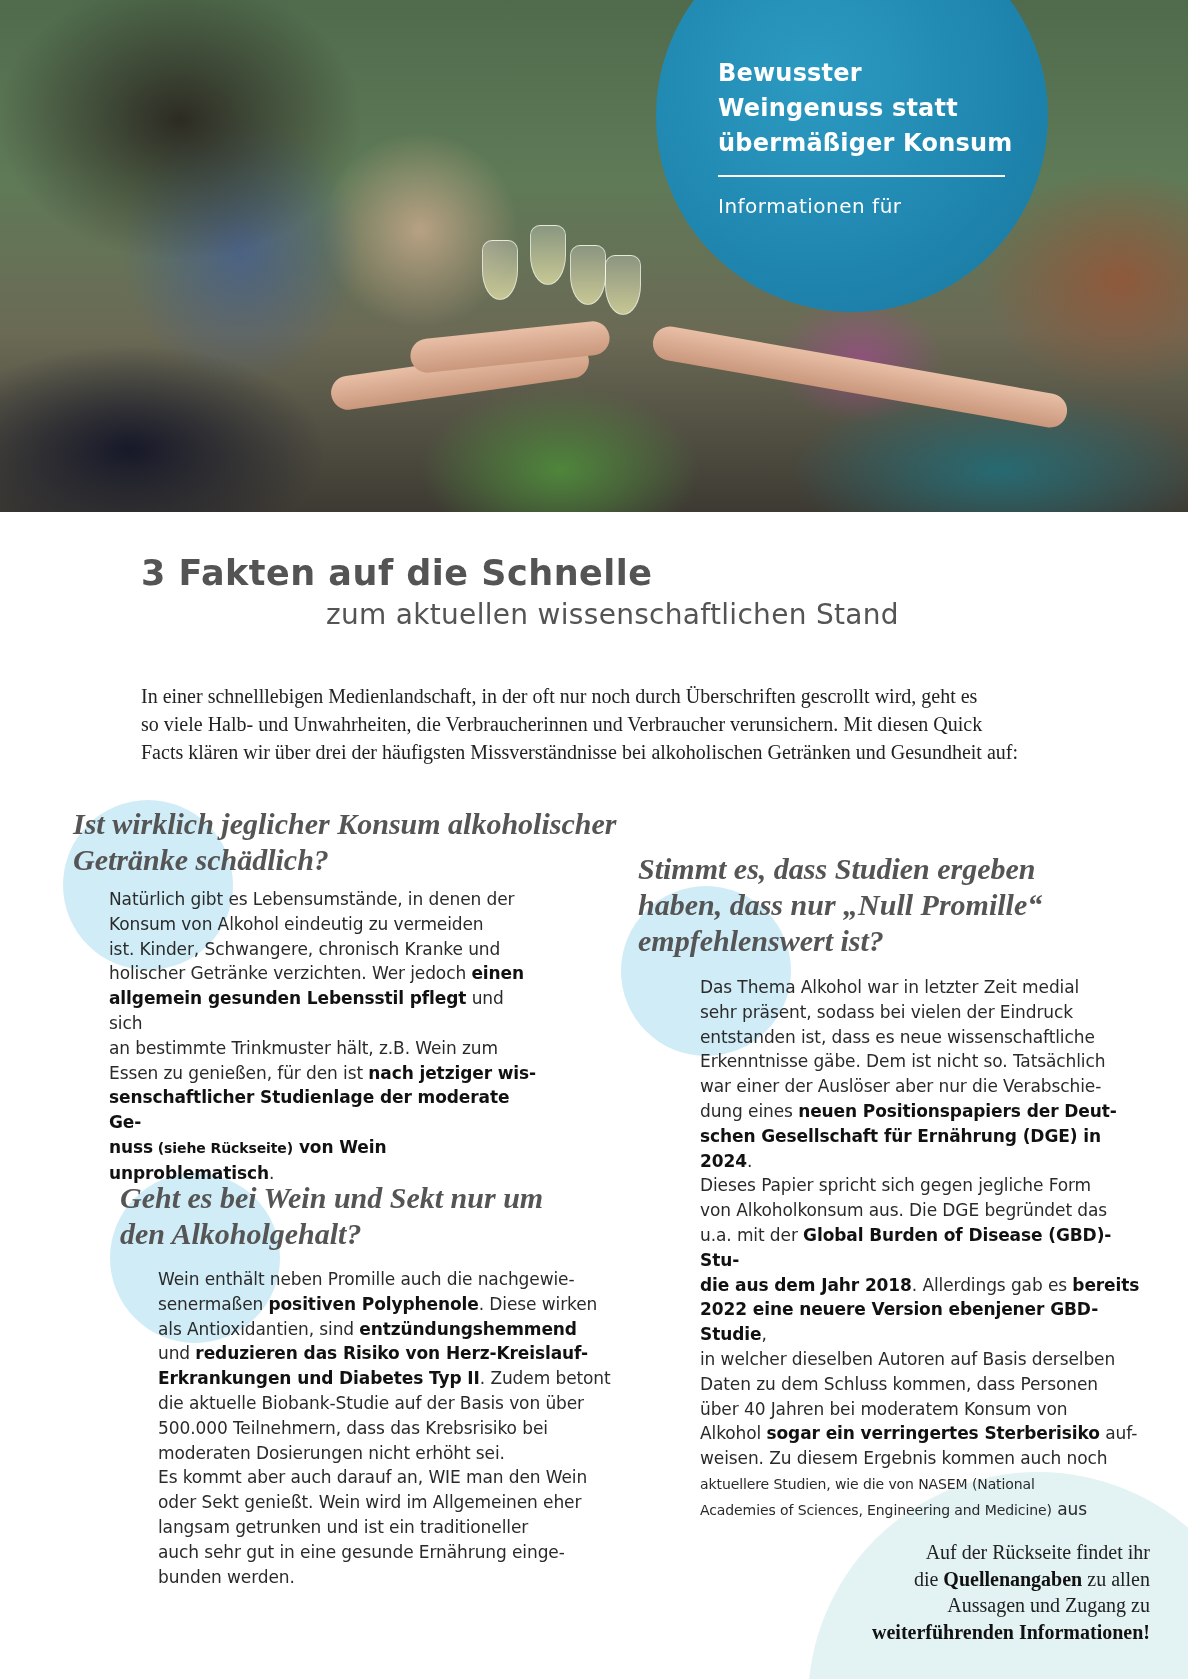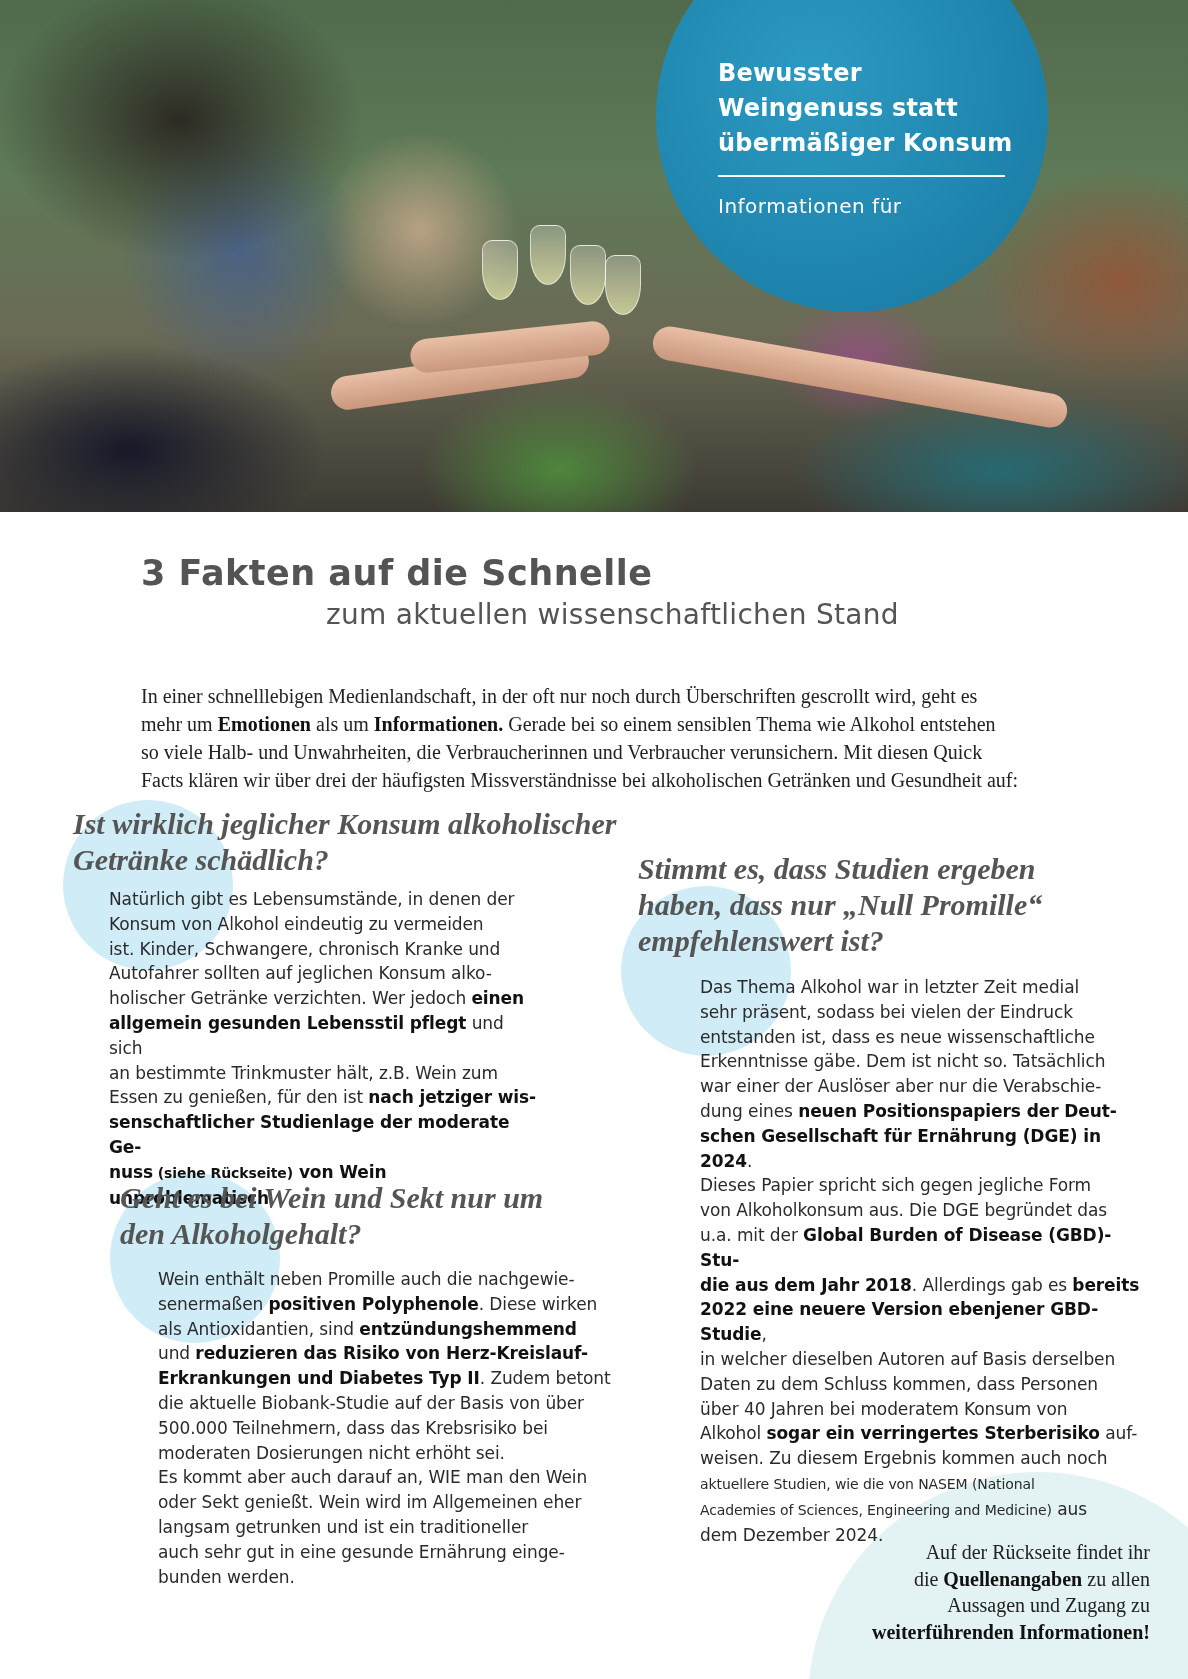--- a/index.html
+++ b/index.html
@@ -117,39 +117,37 @@
 </div>
 <div class="hero-divider"></div>
 <div class="hero-subtitle">
   <div>Informationen für</div>
 </div>
 
 <div class="main-title">3 Fakten auf die Schnelle</div>
 <div class="main-subtitle">zum aktuellen wissenschaftlichen Stand</div>
 <div class="intro">
     <div><span>In einer schnelllebigen Medienlandschaft, in der oft nur noch durch Überschriften gescrollt wird, geht es</span></div>
-    <div><span>mehr um </span><b>Emotionen</b><span> als um </span><b>Informationen.</b><span> Gerade bei so einem sensiblen Thema wie Alkohol entstehen</span></div>
     <div><span>so viele Halb- und Unwahrheiten, die Verbraucherinnen und Verbraucher verunsichern. Mit diesen Quick</span></div>
     <div><span>Facts klären wir über drei der häufigsten Missverständnisse bei alkoholischen Getränken und Gesundheit auf:</span></div>
   </div>
 
 <div class="dot dot-1"></div>
 <div class="dot dot-2"></div>
 <div class="dot dot-3"></div>
 <div class="dot dot-4"></div>
 
 <div class="q-heading q1">
   <div>Ist wirklich jeglicher Konsum alkoholischer</div>
   <div>Getränke schädlich?</div>
 </div>
 <div class="body b1">
     <div><span>Natürlich gibt es Lebensumstände, in denen der</span></div>
     <div><span>Konsum von Alkohol eindeutig zu vermeiden</span></div>
     <div><span>ist. Kinder, Schwangere, chronisch Kranke und</span></div>
-    <div><span>Autofahrer sollten auf jeglichen Konsum alko-</span></div>
     <div><span>holischer Getränke verzichten. Wer jedoch </span><b>einen</b></div>
     <div><b>allgemein gesunden Lebensstil pflegt</b><span> und sich</span></div>
     <div><span>an bestimmte Trinkmuster hält, z.B. Wein zum</span></div>
     <div><span>Essen zu genießen, für den ist </span><b>nach jetziger wis-</b></div>
     <div><b>senschaftlicher Studienlage der moderate Ge-</b></div>
     <div><b>nuss</b><b class="small"> (siehe Rückseite)</b><b> von Wein unproblematisch</b><span>.</span></div>
   </div>
 
 <div class="q-heading q2">
   <div>Geht es bei Wein und Sekt nur um</div>
@@ -189,21 +187,20 @@
     <div><span>u.a. mit der </span><b>Global Burden of Disease (GBD)-Stu-</b></div>
     <div><b>die aus dem Jahr 2018</b><span>. Allerdings gab es </span><b>bereits</b></div>
     <div><b>2022 eine neuere Version ebenjener GBD-Studie</b><span>,</span></div>
     <div><span>in welcher dieselben Autoren auf Basis derselben</span></div>
     <div><span>Daten zu dem Schluss kommen, dass Personen</span></div>
     <div><span>über 40 Jahren bei moderatem Konsum von</span></div>
     <div><span>Alkohol </span><b>sogar ein verringertes Sterberisiko</b><span> auf-</span></div>
     <div><span>weisen. Zu diesem Ergebnis kommen auch noch</span></div>
     <div><span class="small">aktuellere Studien, wie die von NASEM (National</span></div>
     <div><span class="small">Academies of Sciences, Engineering and Medicine)</span><span> aus</span></div>
-    <div><span>dem Dezember 2024.</span></div>
   </div>
 
 <div class="footer-note">
     <div><span>Auf der Rückseite findet ihr</span></div>
     <div><span>die </span><b>Quellenangaben</b><span> zu allen</span></div>
     <div><span>Aussagen und Zugang zu</span></div>
     <div><b>weiterführenden Informationen!</b></div>
   </div>
 
 </body></html>

